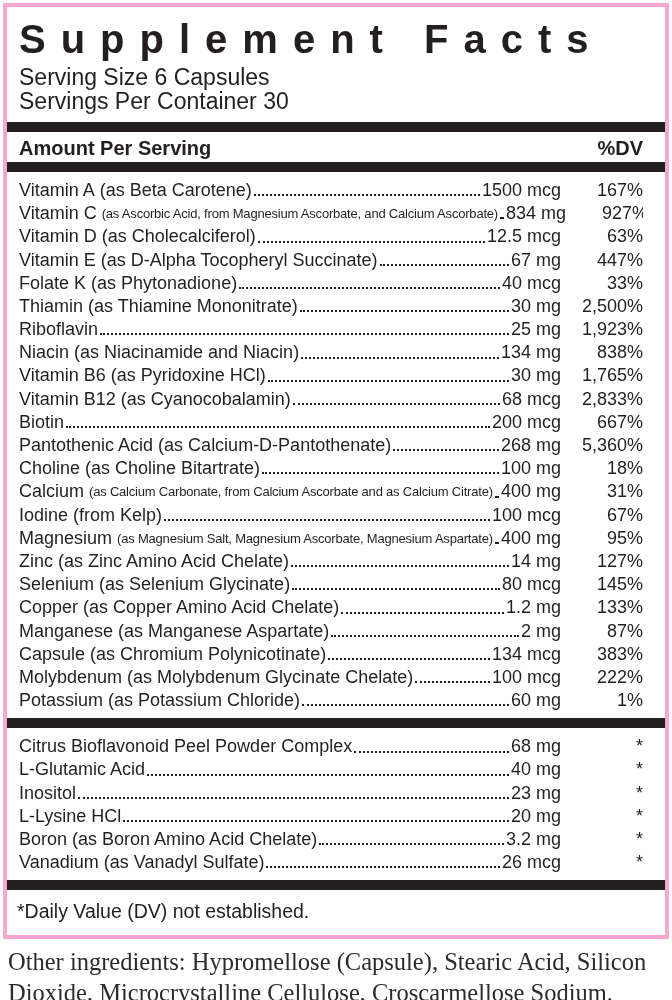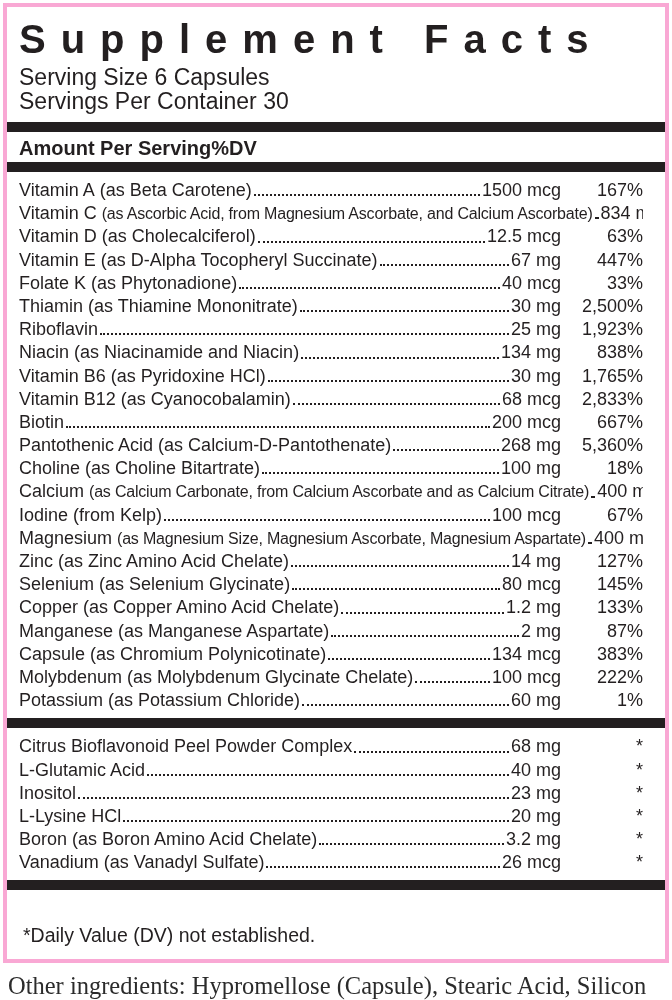--- a/index.html
+++ b/index.html
@@ -20,45 +20,45 @@
     letter-spacing:15px;white-space:nowrap;overflow:hidden;
   }
   .serving-line{
     padding:0 12px;font-size:23px;line-height:24px;font-weight:400;
   }
   .serving-line.first{margin-top:2px;}
   .bar{height:10px;background:#231f20;}
   .bar.after-serving{margin-top:9px;}
   .bar.after-header{height:8px;}
   .header-row{
-    display:flex;align-items:flex-end;
+    display:flex;justify-content:space-between;align-items:flex-end;
     padding:5px 22px 3px 12px;
     border-bottom:2px solid #231f20;
     font-weight:700;font-size:20px;line-height:22px;
   }
   .rows{padding:7px 22px 6px 12px;}
   .row{
-    display:flex;align-items:center;
+    display:flex;align-items:flex-end;
     font-size:18px;line-height:23.2px;height:23.2px;
     overflow:hidden;white-space:nowrap;
   }
   .nm{flex:0 0 auto;}
   .detail{margin-left:5px;flex:0 0 auto;}
   .detail:empty{display:none;}
-  .detail.sm{font-size:16px;letter-spacing:-0.2px;}
+  .detail.sm{font-size:13px;letter-spacing:-0.2px;}
   .dots{
     flex:1 1 auto;min-width:4px;
     border-bottom:2.5px dotted #231f20;
     align-self:flex-end;margin:0 2px 6px 2px;
   }
   .amt{flex:0 0 auto;}
   .amt.sm-amt{font-size:15.5px;}
   .dv{flex:0 0 auto;width:82px;text-align:right;}
   .footnote{
-    padding:10px 12px 13px 16px;font-size:19.5px;line-height:22px;margin-top:24px;
+    padding:10px 12px 13px 10px;font-size:19.5px;line-height:22px;
   }
   .other{
     font-family:"Liberation Serif", serif;
     font-size:24.5px;line-height:31px;
     margin:7px 8px 0 8px;color:#2b2b2b;
   }
 </style>
 </head>
 <body>
 
@@ -175,21 +175,21 @@
       </div>
     <div class="row">
         <span class="nm">Iodine</span>
         <span class="detail">(from Kelp)</span>
         <span class="dots"></span>
         <span class="amt">100 mcg</span>
         <span class="dv">67%</span>
       </div>
     <div class="row">
         <span class="nm">Magnesium</span>
-        <span class="detail sm">(as Magnesium Size, Magnesium Ascorbate, Magnesium Aspartate)</span>
+        <span class="detail sm">(as Magnesium Salt, Magnesium Ascorbate, Magnesium Aspartate)</span>
         <span class="dots"></span>
         <span class="amt">400 mg</span>
         <span class="dv">95%</span>
       </div>
     <div class="row">
         <span class="nm">Zinc</span>
         <span class="detail">(as Zinc Amino Acid Chelate)</span>
         <span class="dots"></span>
         <span class="amt">14 mg</span>
         <span class="dv">127%</span>

